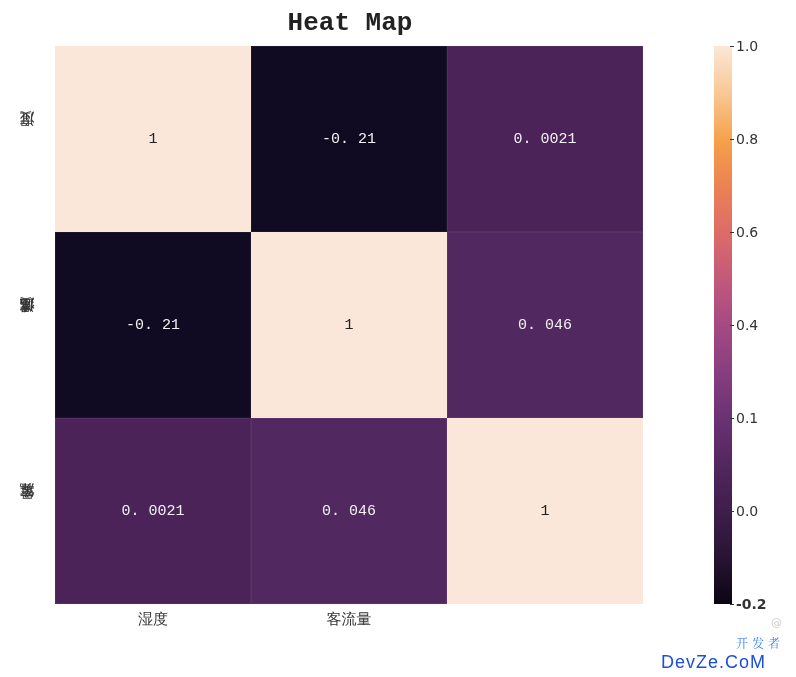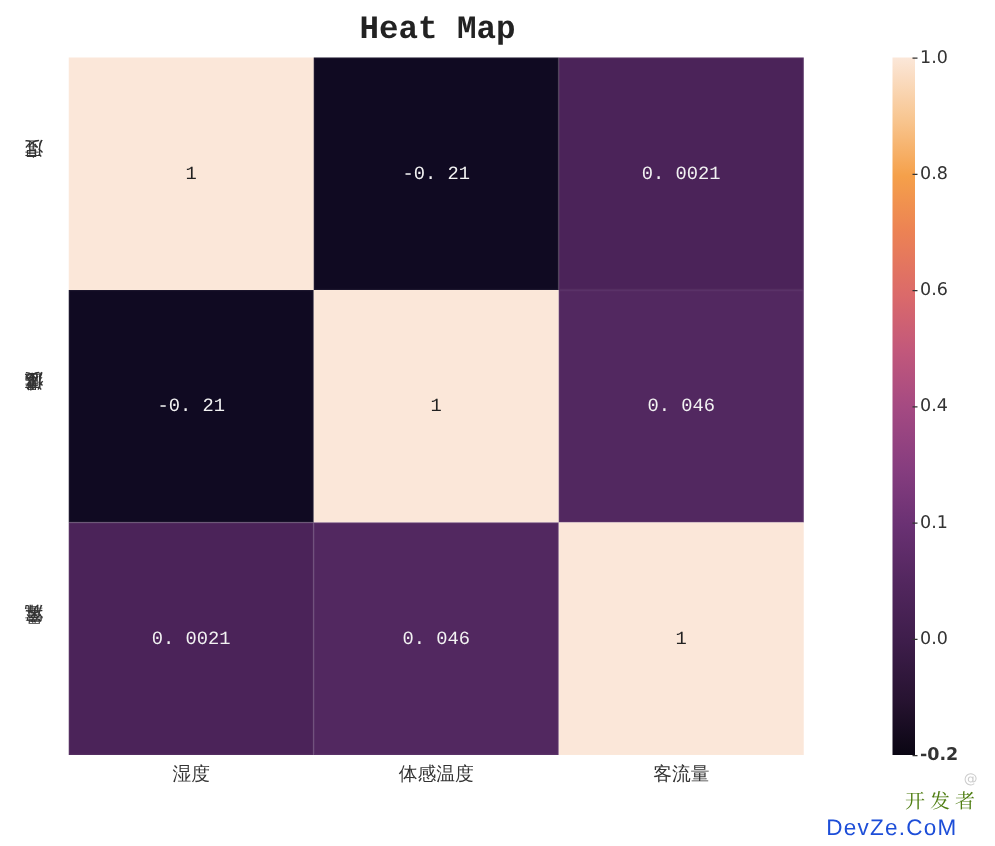--- a/index.html
+++ b/index.html
@@ -121,22 +121,22 @@
       left: -6px;
       top: 50%;
       width: 4px;
       height: 1px;
       background: #333;
     }
     .watermark-cn {
       position: absolute;
       bottom: 26px;
       right: 12px;
-      font-size: 16px;
-      color: #4d7c0f;
+      font-size: 12px;
+      color: #3b82f6;
       letter-spacing: 4px;
       font-family: "SimSun","Noto Serif CJK SC",serif;
     }
     .watermark-en {
       position: absolute;
       bottom: 4px;
       right: 30px;
       font-size: 18px;
       color: #1d4ed8;
       font-family: Arial, sans-serif;
@@ -168,21 +168,20 @@
   <div class="cell" style="background:#100a22;color:#f2f2f2;">-0. 21</div>
   <div class="cell" style="background:#fbe7d9;color:#222222;">1</div>
   <div class="cell" style="background:#522860;color:#f2f2f2;">0. 046</div>
   <div class="cell" style="background:#4b2359;color:#f2f2f2;">0. 0021</div>
   <div class="cell" style="background:#522860;color:#f2f2f2;">0. 046</div>
   <div class="cell" style="background:#fbe7d9;color:#222222;">1</div>
 </div>
 
 <div class="xlabels">
   <div class="xlabel">湿度</div>
-  <div class="xlabel">体感温度</div>
   <div class="xlabel">客流量</div>
 </div>
 
 <div class="colorbar-wrap">
   <div class="colorbar"></div>
 </div>
 
 <div class="cbar-ticks">
   <div class="cbar-tick" style="top:100%;font-weight:bold;">-0.2</div>
   <div class="cbar-tick" style="top:83.33%;">0.0</div>

